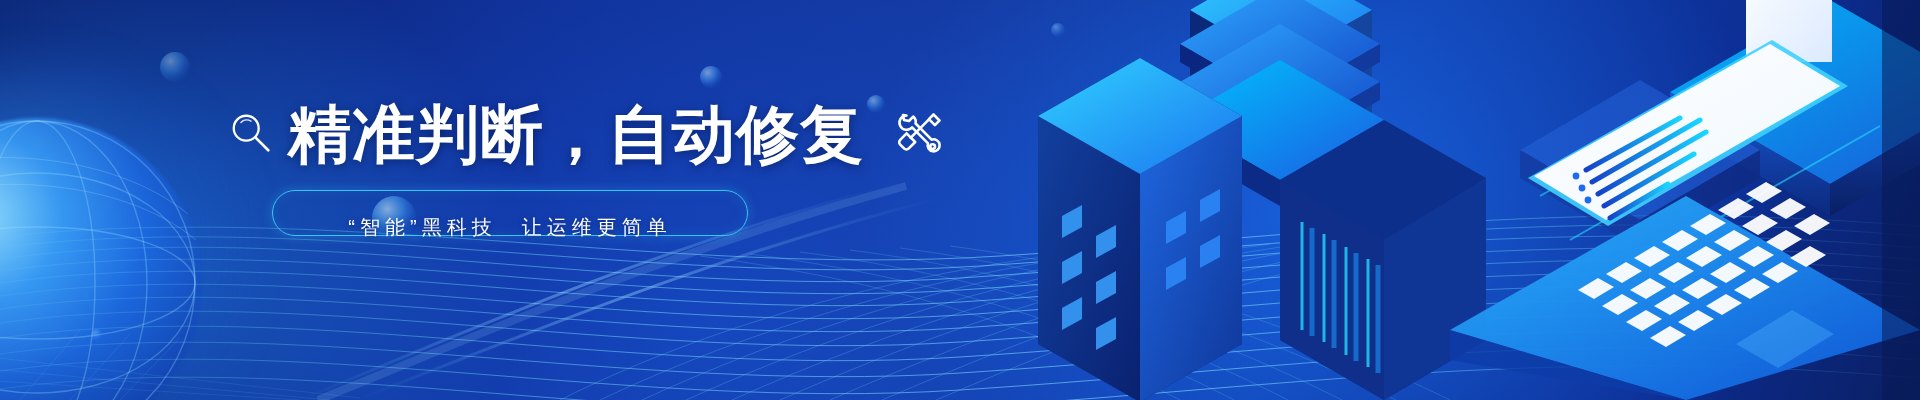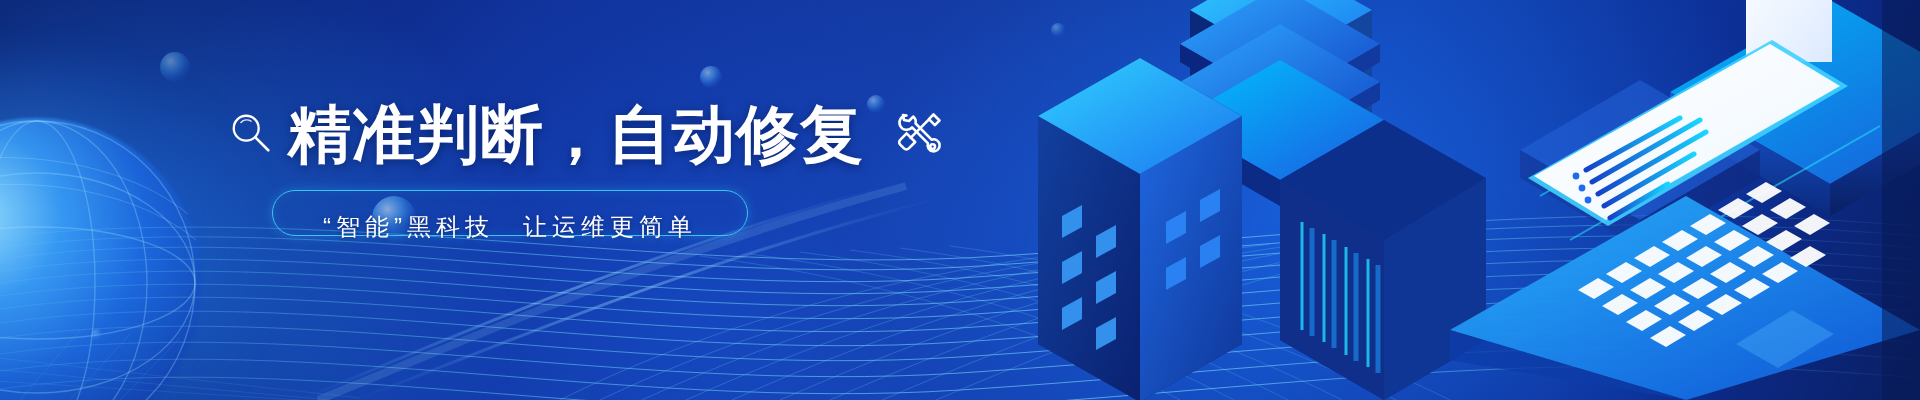--- a/index.html
+++ b/index.html
@@ -49,21 +49,21 @@
 
   #pill{
     margin-top:20px;margin-left:44px;
     width:474px;height:44px;
     border:1.5px solid #39c6f5;border-radius:24px;
     display:flex;align-items:center;justify-content:center;
     box-shadow:0 0 12px rgba(55,195,250,.30), inset 0 0 14px rgba(55,195,250,.10);
   }
   #pill-text{
     font-family:"Liberation Sans","DejaVu Sans",sans-serif;
-    font-size:24px;color:#ffffff;letter-spacing:5px;white-space:nowrap;
+    font-size:20px;color:#ffffff;letter-spacing:5px;white-space:nowrap;
     text-shadow:0 1px 5px rgba(4,18,70,.5);
     margin-top:28px;
   }
 
   
   #art{position:absolute;right:0;top:0;width:940px;height:400px;}
   #art svg{display:block;width:940px;height:400px;}
 </style>
 </head>
 <body>

